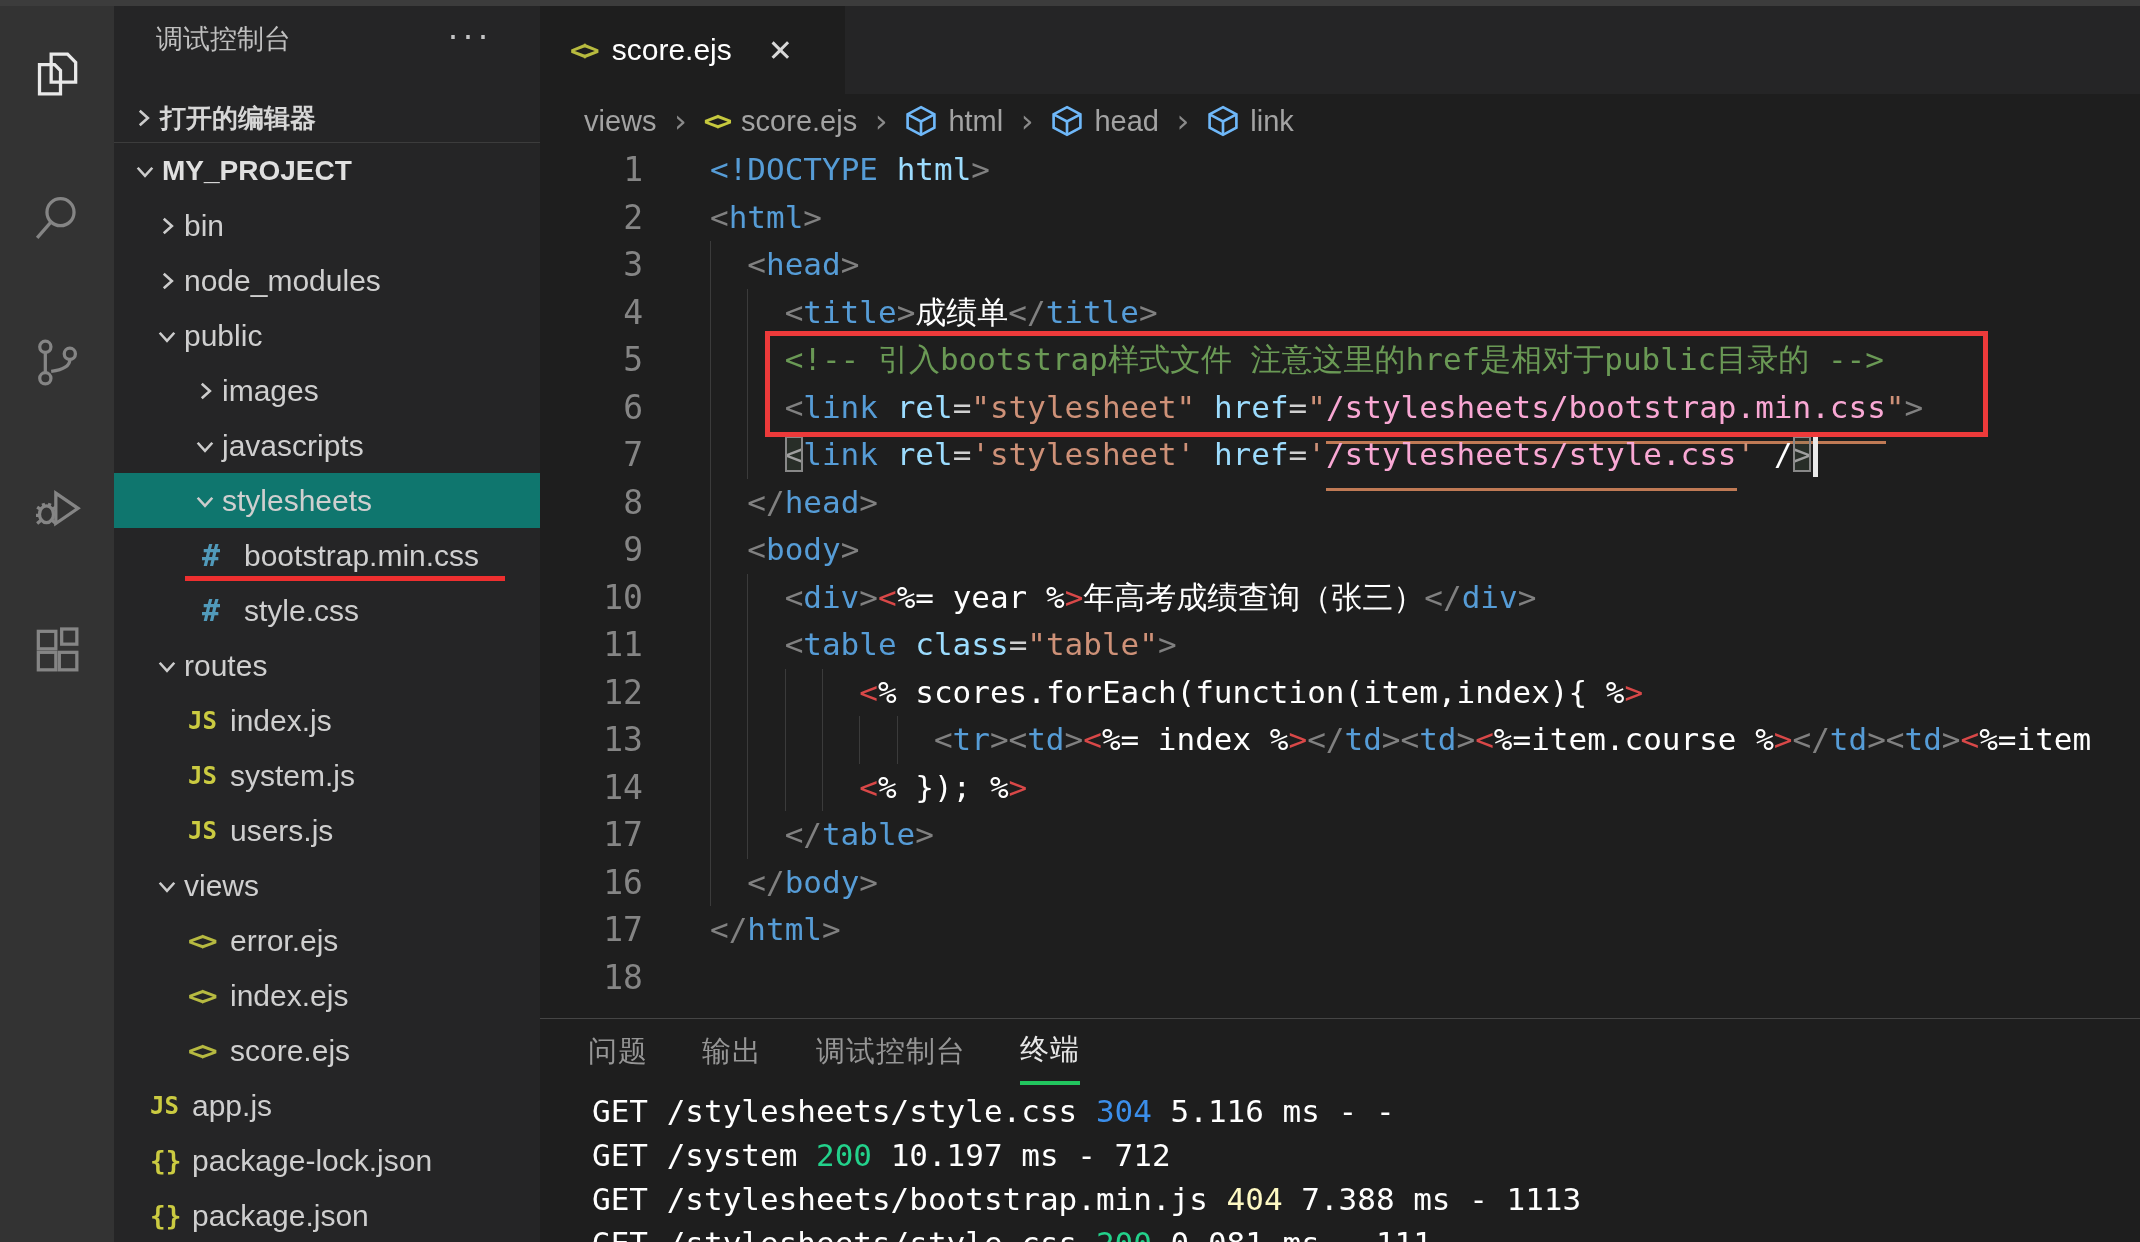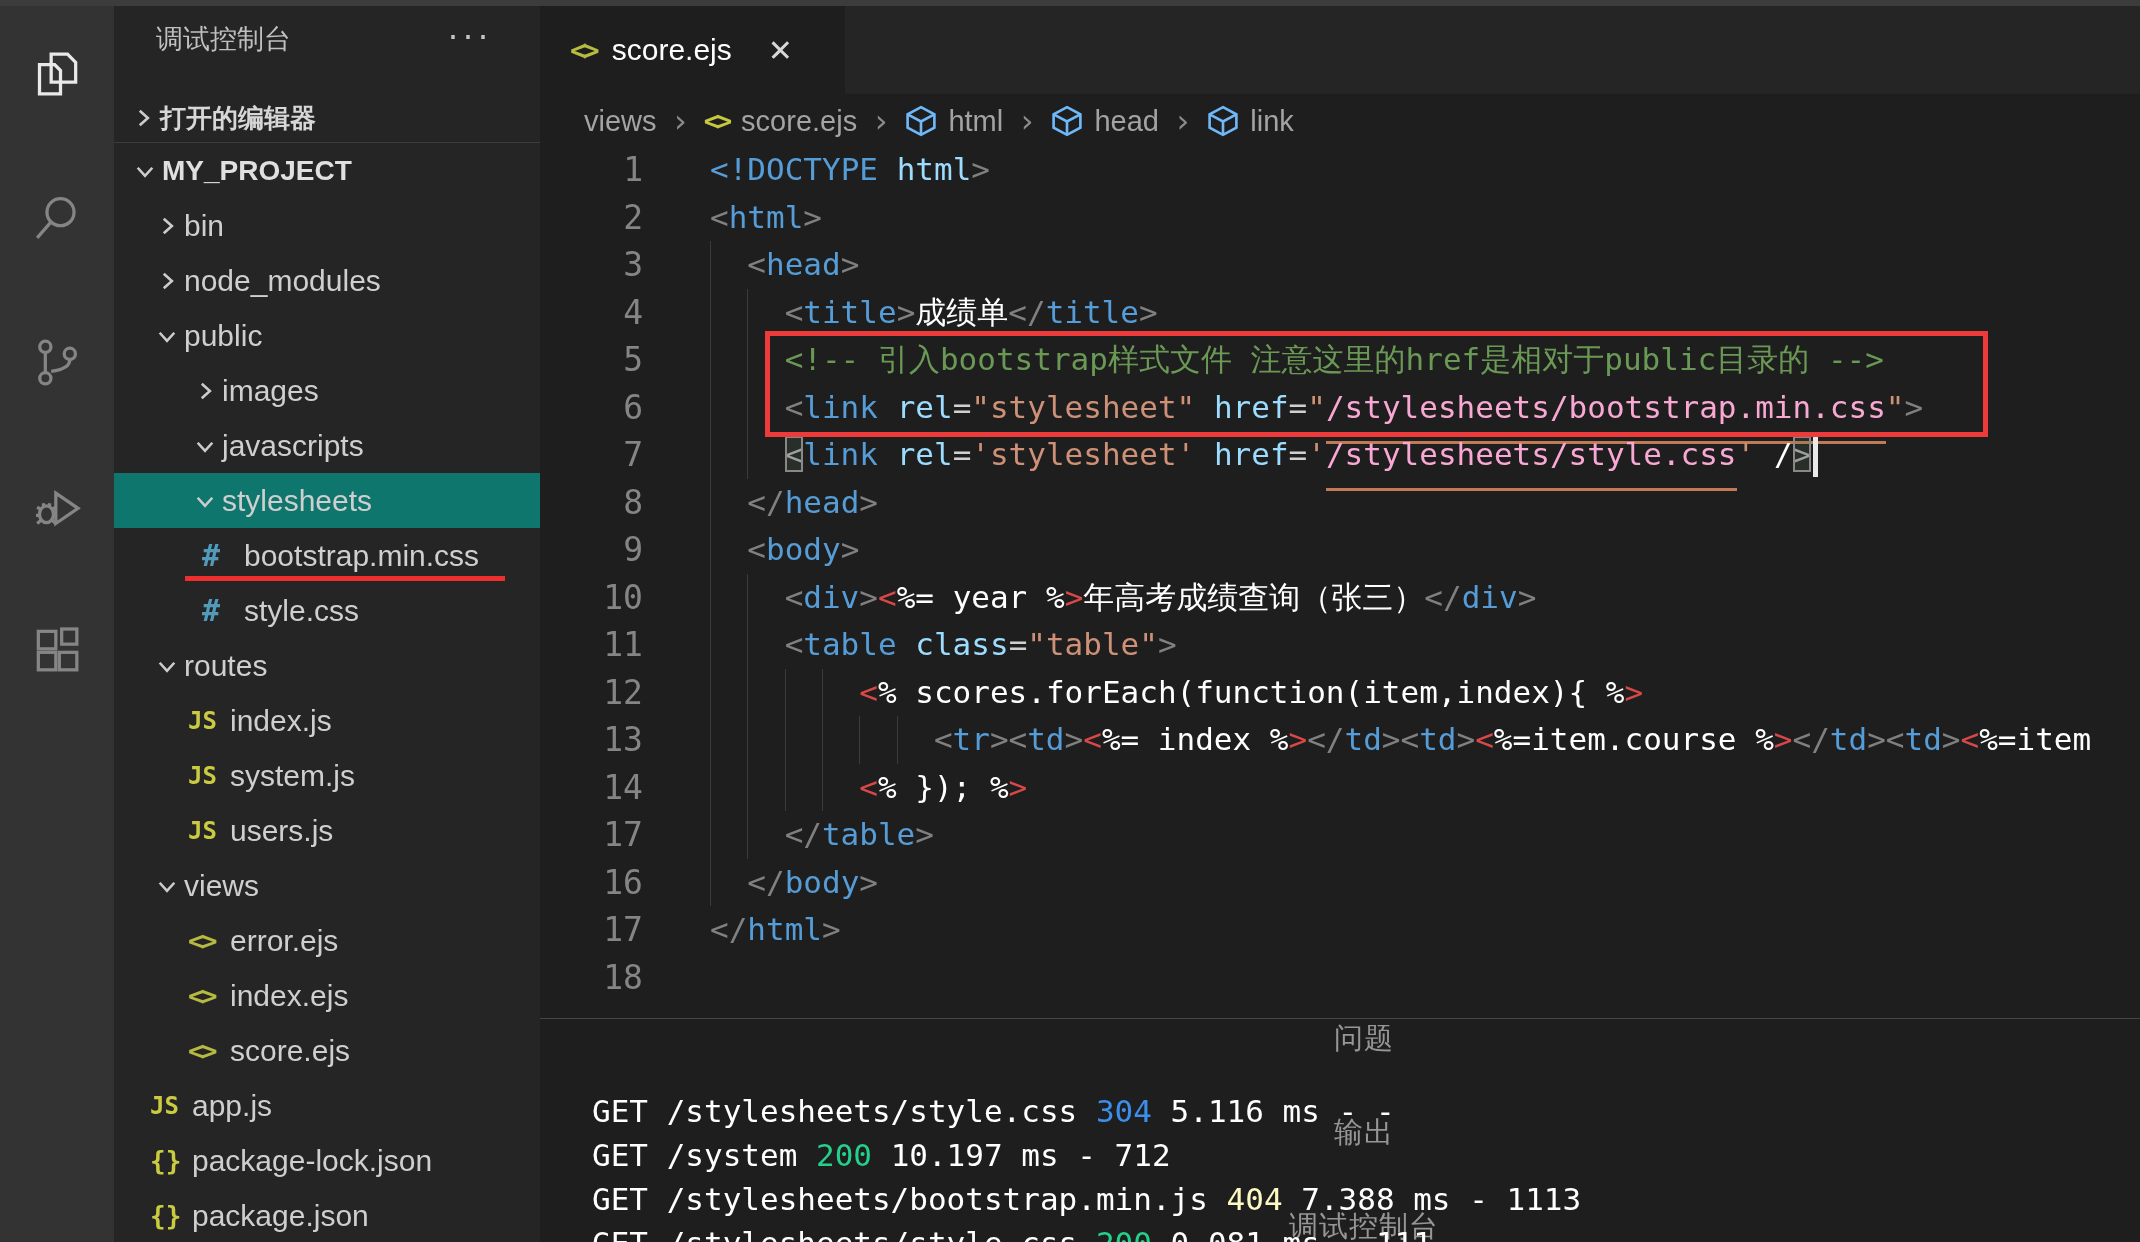--- a/index.html
+++ b/index.html
@@ -59,21 +59,21 @@
   .gcell{display:inline-block;width:2ch;height:47.5px;box-sizing:border-box;border-left:1.5px solid #3b3b3b;}
   .t{color:#569cd6}.p{color:#808080}.a{color:#9cdcfe}.o{color:#d0d0d0}
   .s{color:#ce9178}.c{color:#6a9955}.r{color:#d94848}.x{color:#ffffff}
   .su{color:#f9a8d4;border-bottom:3px solid #c07a55;padding-bottom:16px;}
   .bm{color:#9f9f9f;outline:2px solid #888888;outline-offset:-2px;background:rgba(88,120,88,.18);}
   .cur{display:inline-block;width:5px;height:40px;background:#eaeaea;vertical-align:middle;margin-left:2px;}
   .redbox{position:absolute;left:765px;top:331px;width:1213px;height:96px;border:5px solid #ed3a3a;pointer-events:none;z-index:6;}
 
   
   .panel{position:absolute;left:540px;top:1018px;width:1600px;height:224px;background:#1e1e1e;border-top:1px solid #454545;box-sizing:border-box;overflow:hidden;}
-  .panel-tabs{display:flex;gap:54px;padding-left:48px;height:66px;align-items:center;font-size:29px;color:#969696;letter-spacing:1px;flex-direction:column;}
+  .panel-tabs{display:flex;gap:54px;padding-left:48px;height:66px;align-items:center;font-size:29px;color:#969696;letter-spacing:1px;}
   .panel-tab{height:100%;display:flex;align-items:center;box-sizing:border-box;}
   .panel-tab.active{color:#e7e7e7;border-bottom:4px solid #22c55e;}
   .term{padding-left:52px;padding-top:4px;font-family:"DejaVu Sans Mono",monospace;font-size:31px;line-height:44px;color:#cccccc;white-space:pre;}
   .st-blue{color:#3b8eea}.st-green{color:#23d18b}.st-yellow{color:#fef9c3}
 </style>
 </head>
 <body>
 
 <div class="topstrip"></div>
 

